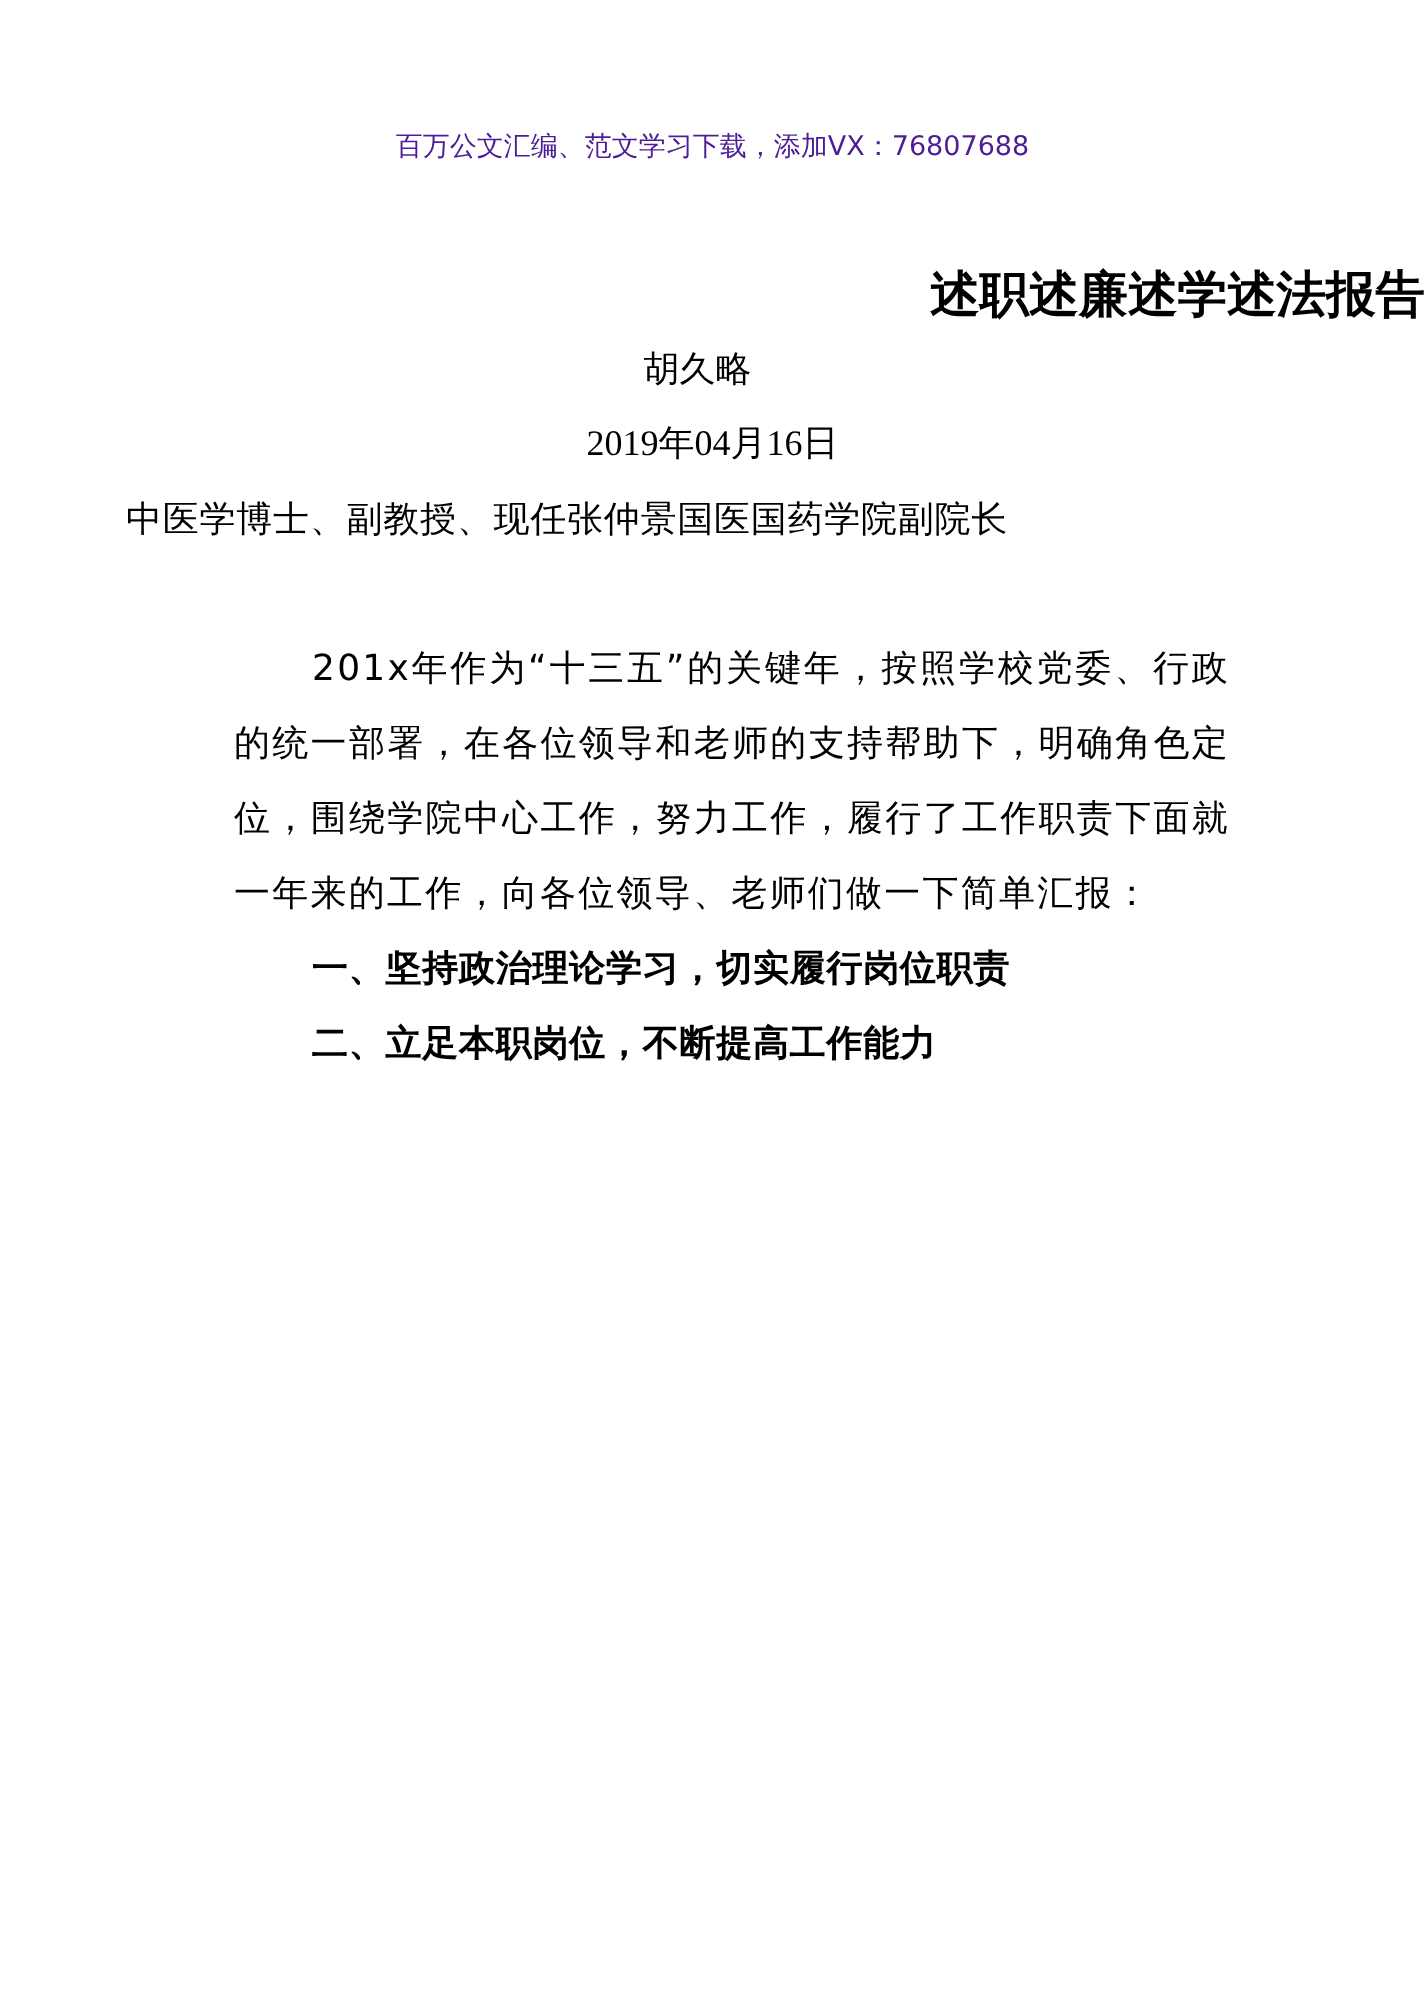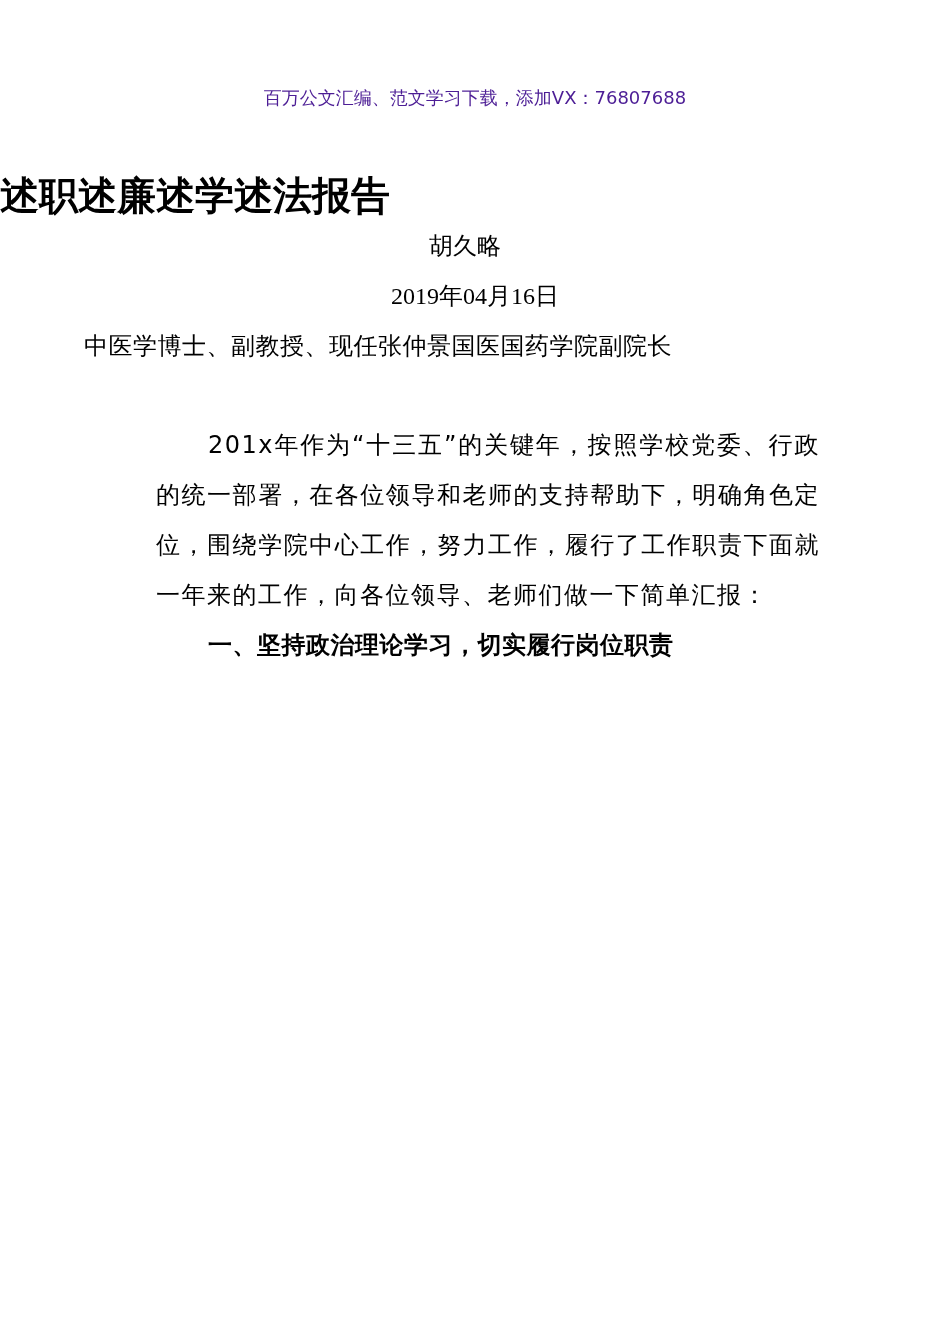--- a/index.html
+++ b/index.html
@@ -24,22 +24,22 @@
       font-size: 18px;
       line-height: 24px;
       color: #4c1d95;
       letter-spacing: 0px;
     }
     .title {
       position: absolute;
       top: 174px;
       left: 0;
       width: 950px;
-      text-align: left;
-      font-size: 39px;
+      text-align: right;
+      font-size: 33px;
       font-weight: bold;
       line-height: 44px;
       letter-spacing: 0px;
     }
     .author {
       position: absolute;
       top: 228px;
       left: 0;
       width: 930px;
       text-align: center;
@@ -93,13 +93,14 @@
 
 <div class="author">胡久略</div>
 
 <div class="date">2019年04月16日</div>
 
 <div class="position">中医学博士、副教授、现任张仲景国医国药学院副院长</div>
 
 <div class="body-text" style="top: 420px;">
   <p>201x年作为“十三五”的关键年，按照学校党委、行政的统一部署，在各位领导和老师的支持帮助下，明确角色定位，围绕学院中心工作，努力工作，履行了工作职责下面就一年来的工作，向各位领导、老师们做一下简单汇报：</p>
   <p class="heading">一、坚持政治理论学习，切实履行岗位职责</p>
+  <p class="heading">二、立足本职岗位，不断提高工作能力</p>
 </div>
 
 </body></html>

